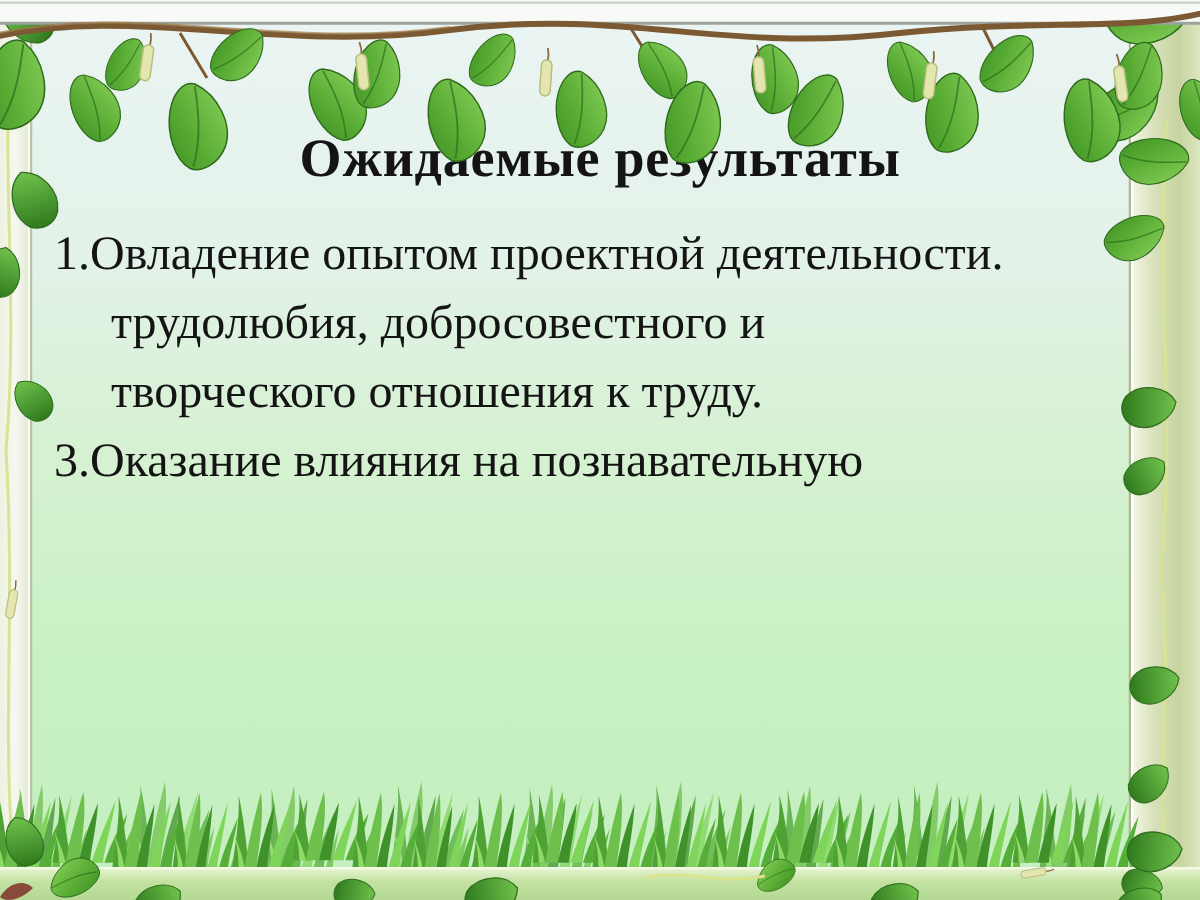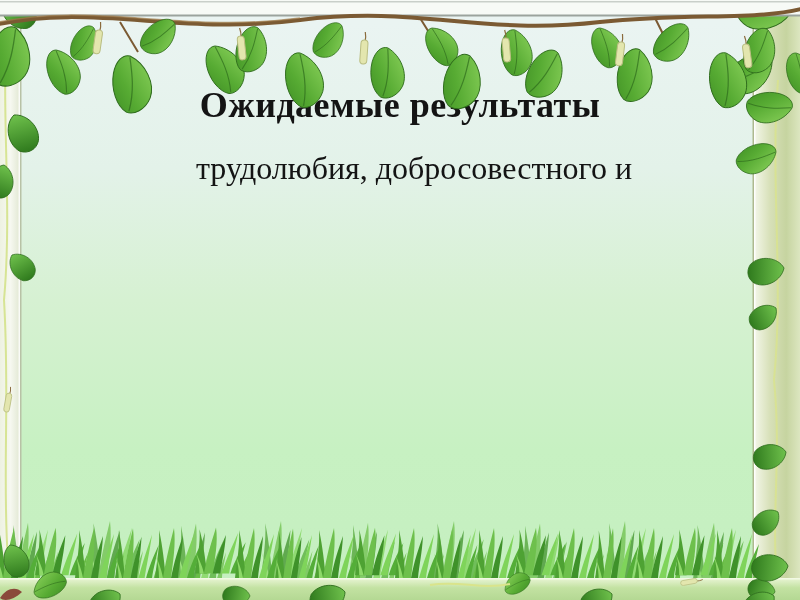--- a/index.html
+++ b/index.html
@@ -30,36 +30,39 @@
   .body-text {
     position: absolute;
     top: 145px; left: 36px; right: 46px;
     color: var(--text-color, #141414);
   }
   .line {
     font-size: 32px;
     line-height: 46px;
     white-space: nowrap;
   }
-  .line.indent { padding-left: 38px; text-align: center; }
+  .line.indent { padding-left: 38px; }
   .decor {
     position: absolute; inset: 0;
     z-index: 3;
     pointer-events: none;
   }
 </style>
 </head>
 <body>
 
 <div class="slide">
 
   <div class="content">
     <h1 class="title">Ожидаемые результаты</h1>
     <div class="body-text">
+      <div class="line">1.Овладение опытом проектной деятельности.</div>
       <div class="line indent">трудолюбия, добросовестного и</div>
+      <div class="line indent">творческого отношения к труду.</div>
+      <div class="line">3.Оказание влияния на познавательную</div>
     </div>
   </div>
 
   <svg class="decor" width="800" height="600" viewBox="0 0 800 600">
     <defs>
       <linearGradient id="lgA" x1="0" y1="0" x2="1" y2="1">
         <stop offset="0" stop-color="#8ed45e"></stop>
         <stop offset="0.6" stop-color="#57ab33"></stop>
         <stop offset="1" stop-color="#3f8f24"></stop>
       </linearGradient>

